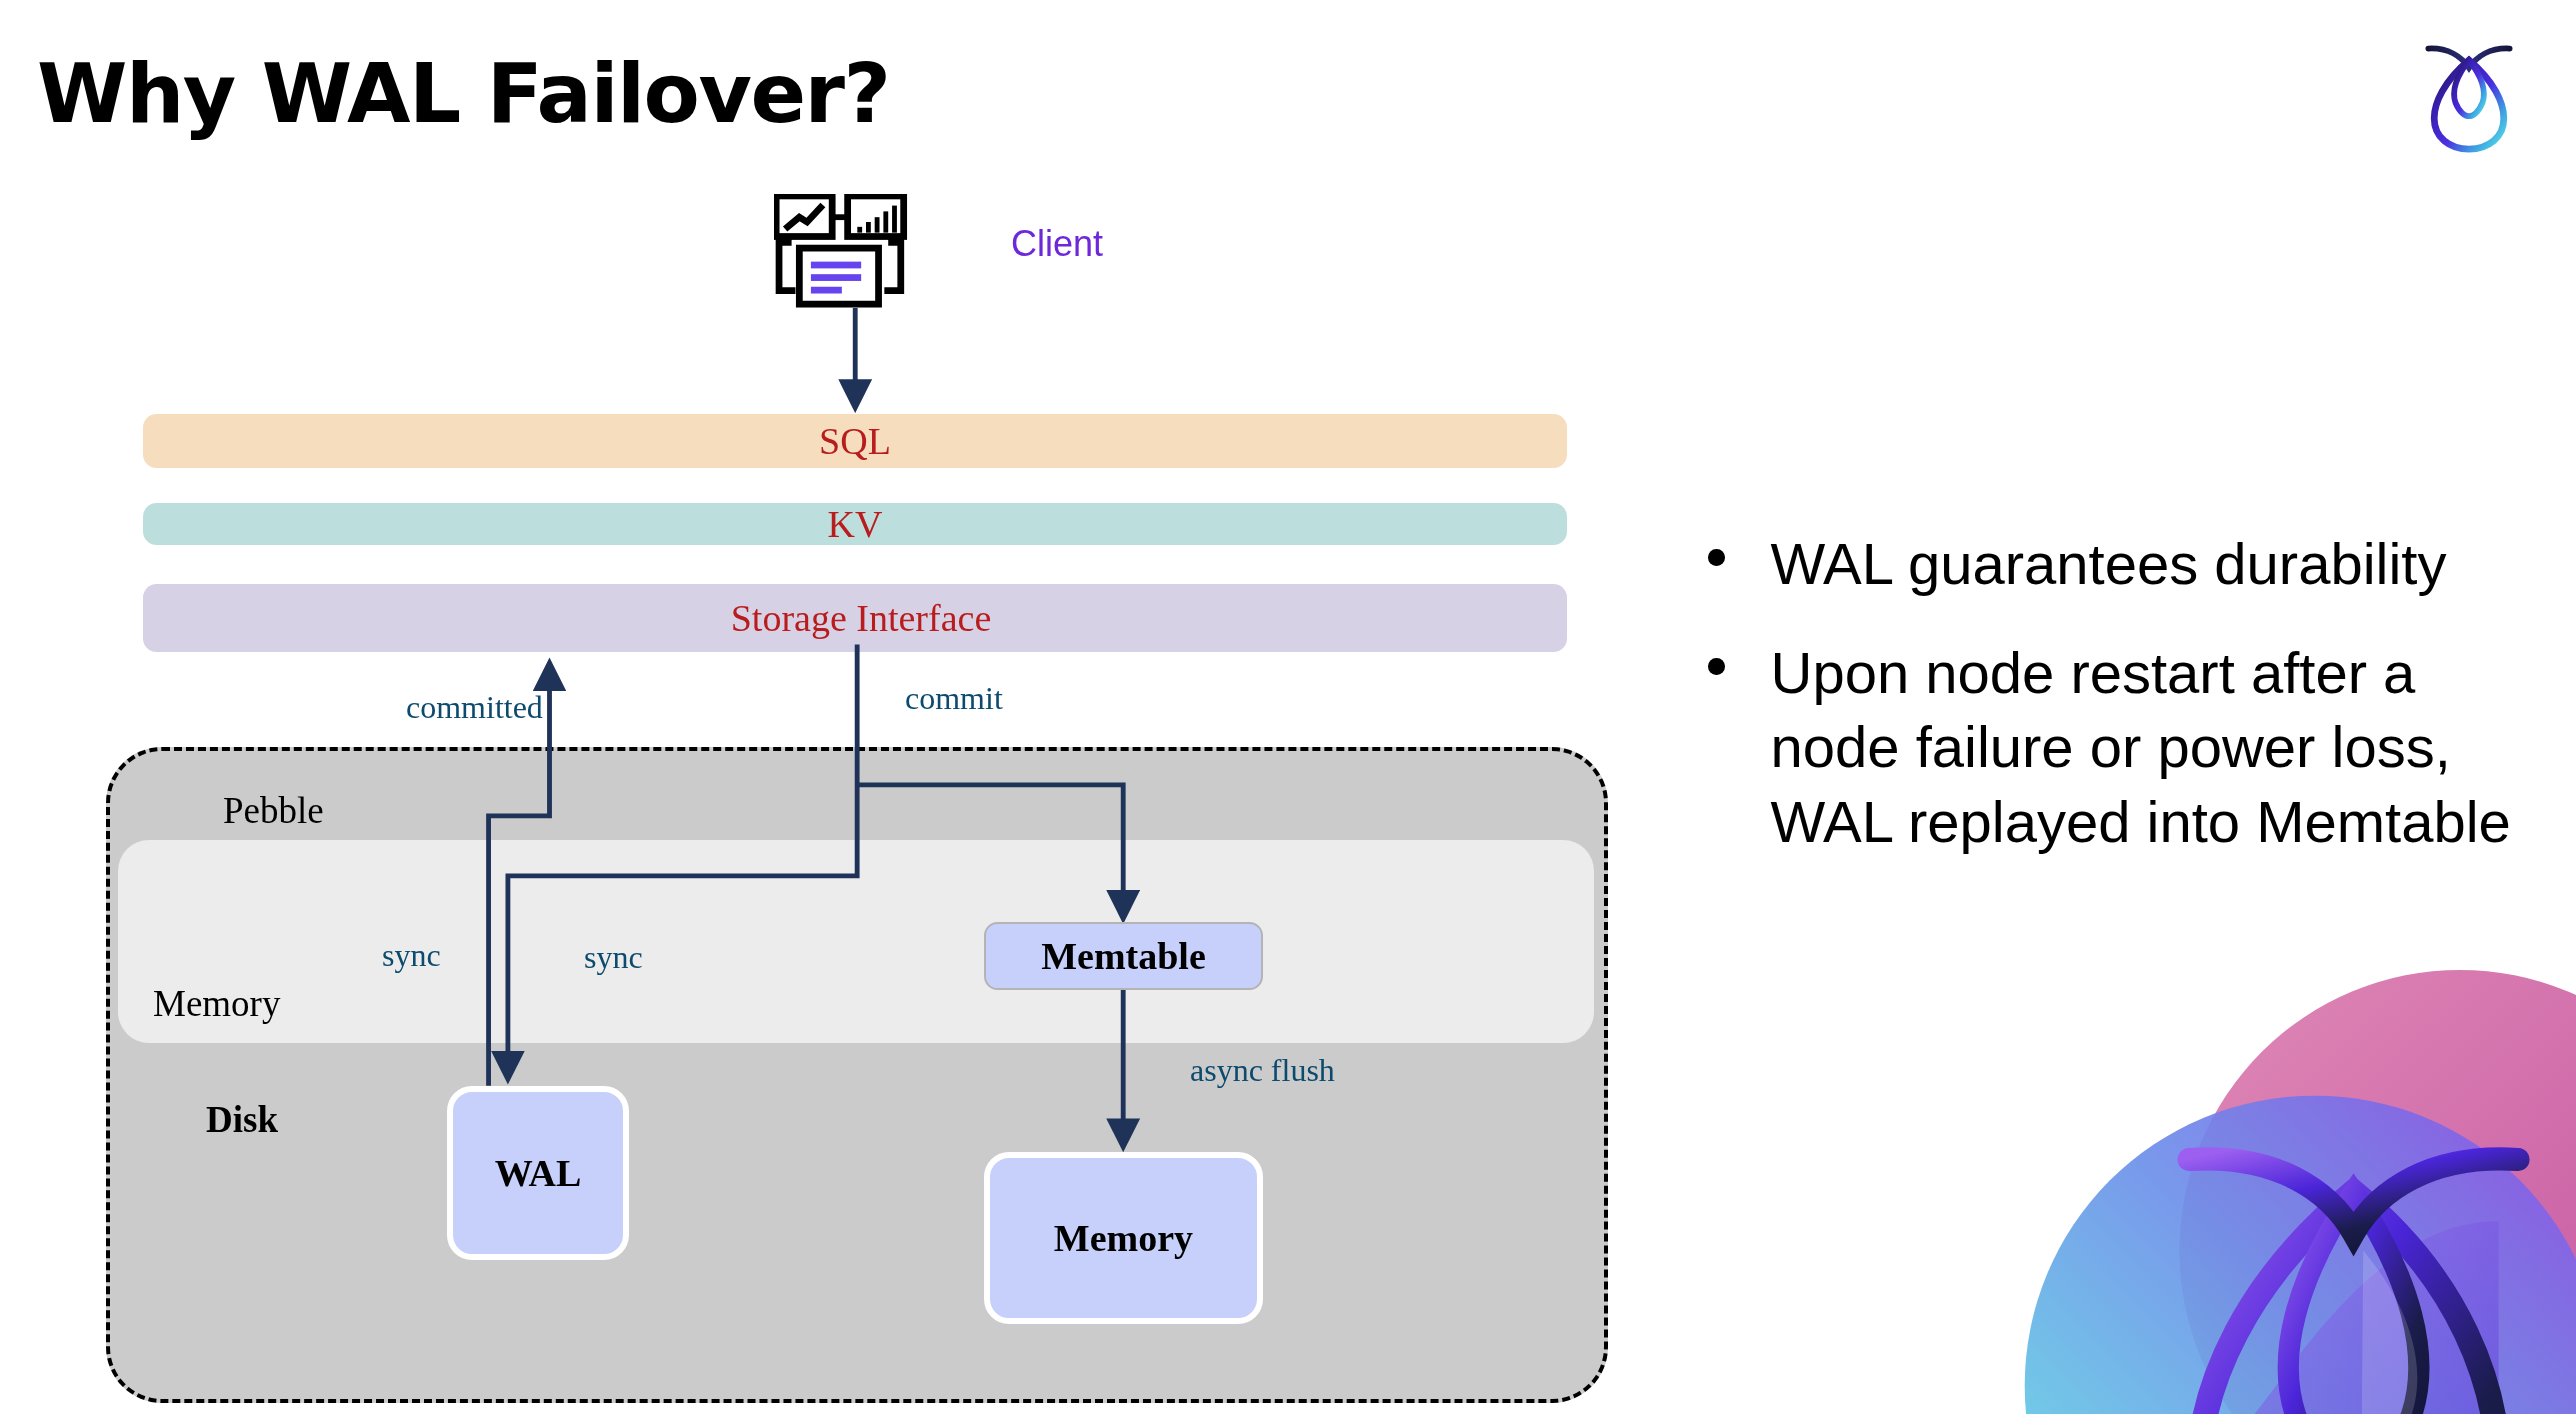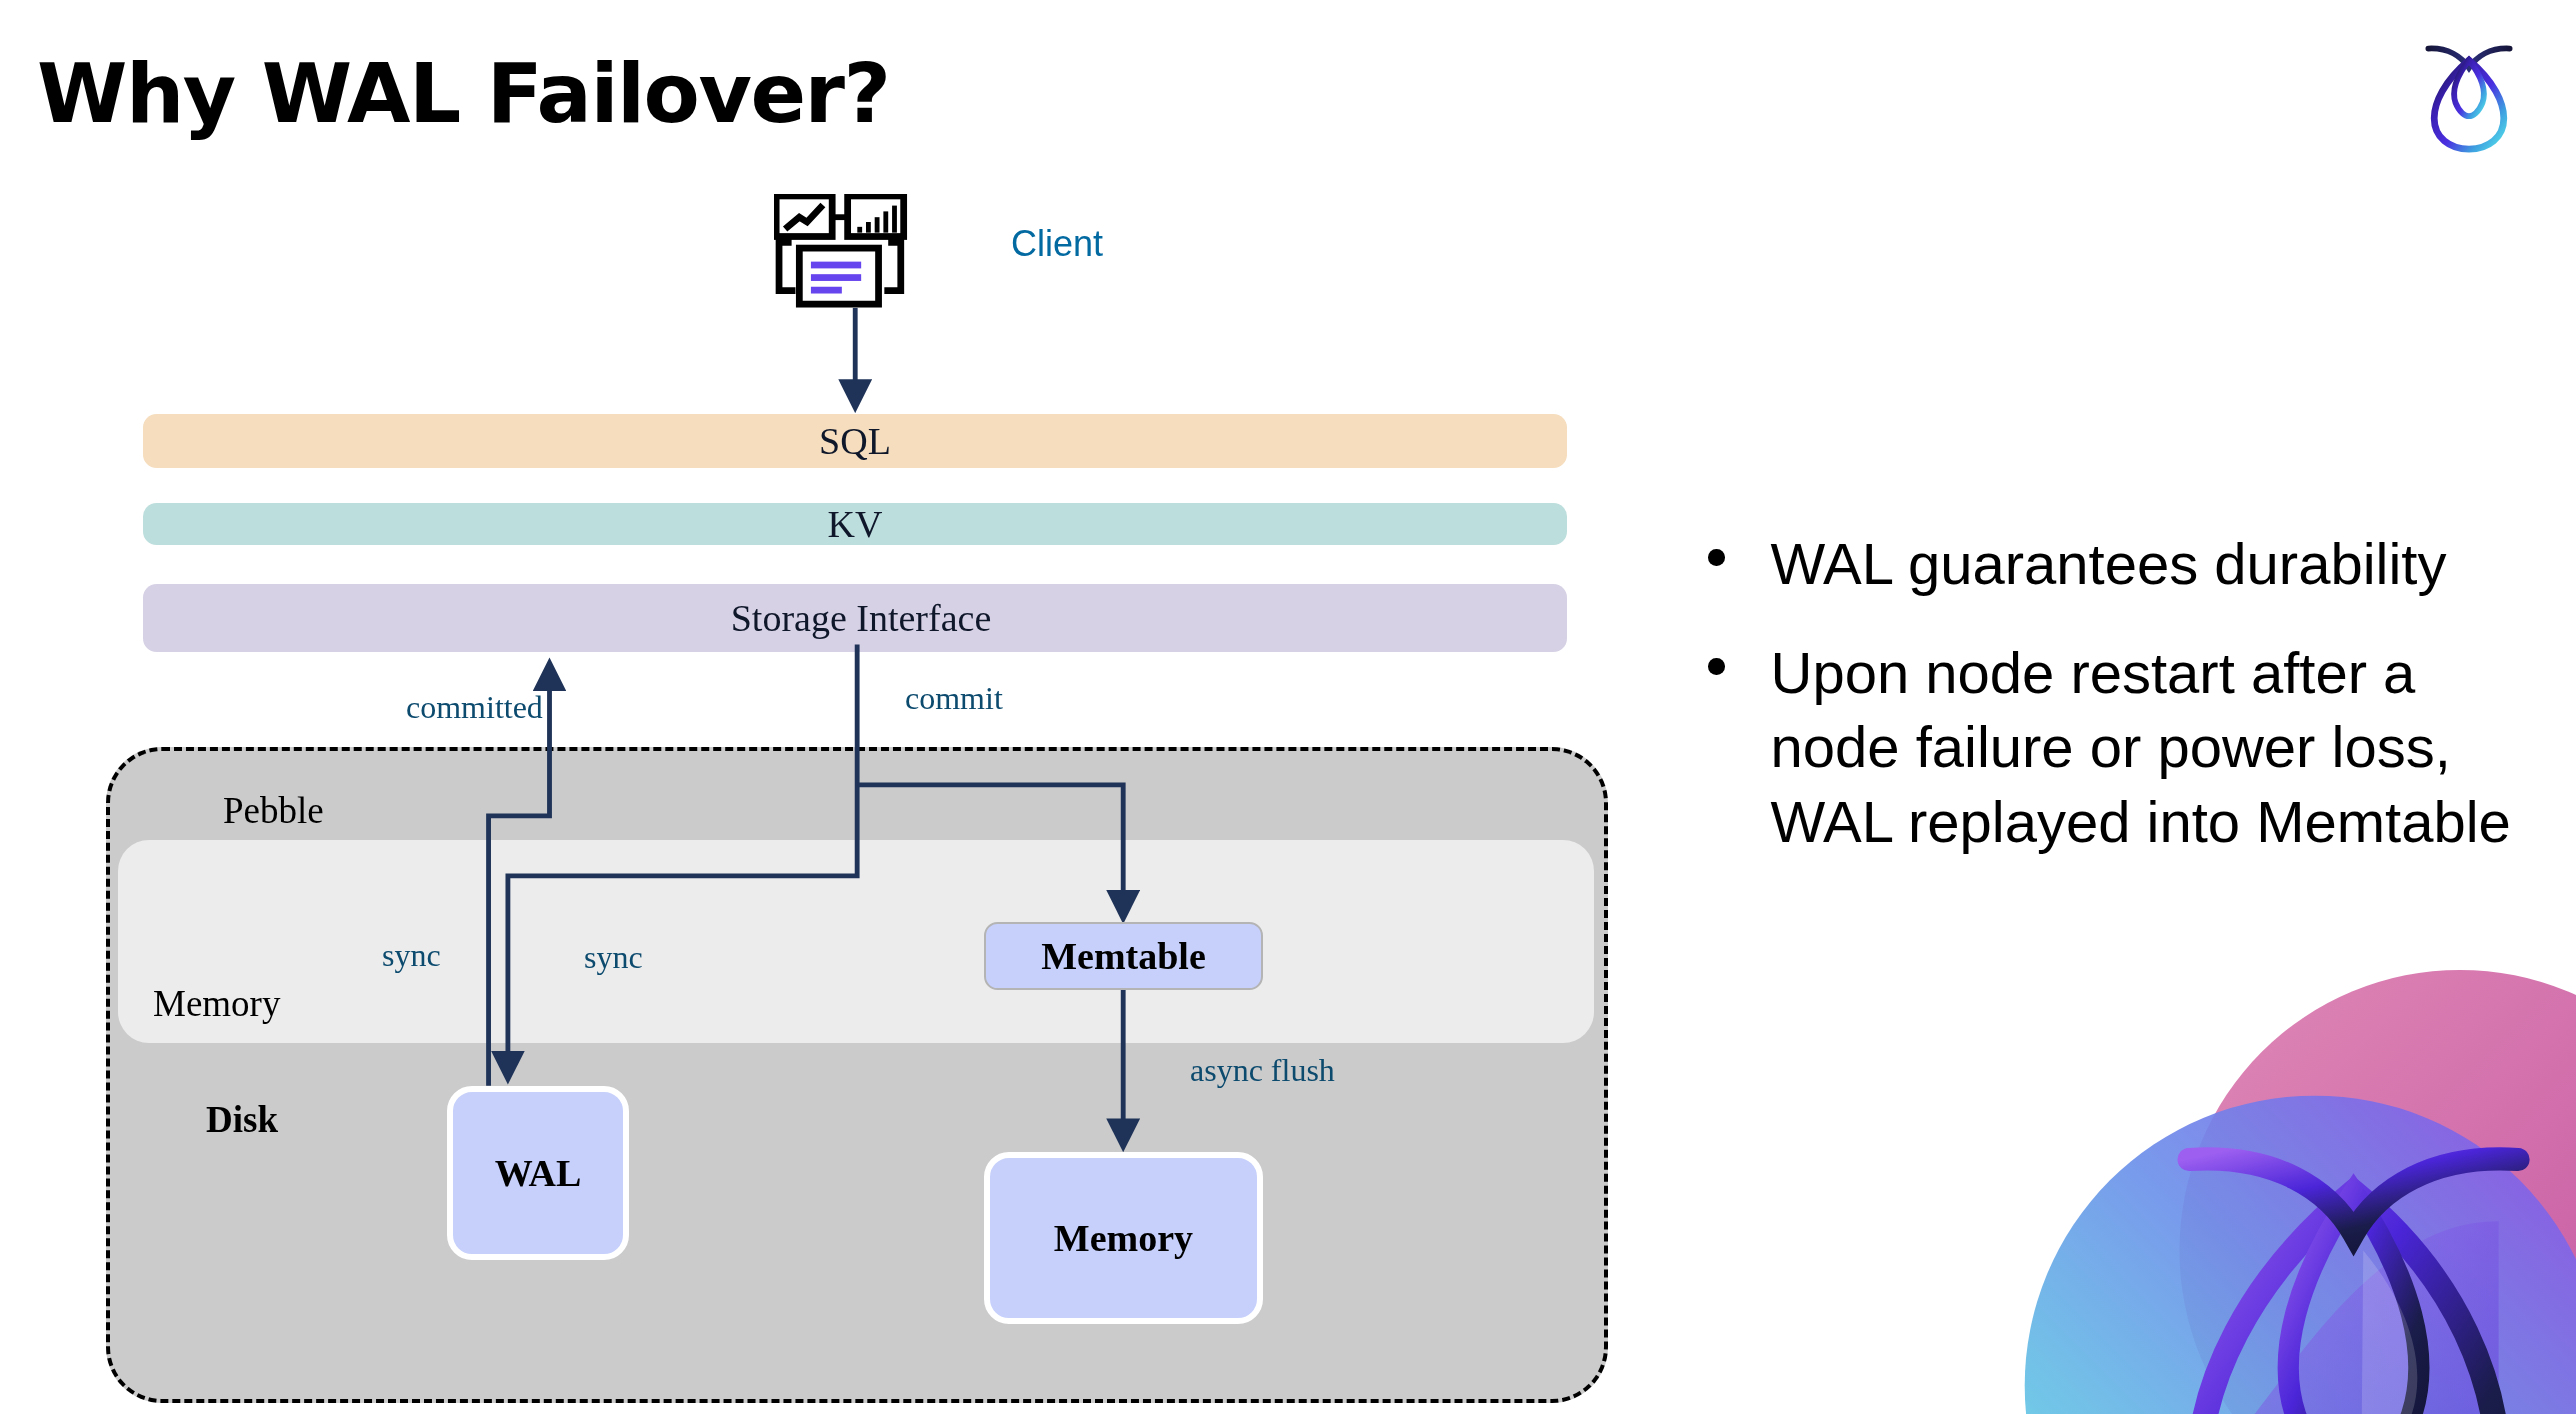--- a/index.html
+++ b/index.html
@@ -63,36 +63,36 @@
     left: 774px;
     top: 194px;
     width: 155px;
     height: 114px;
   }
   #client-label {
     position: absolute;
     left: 1011px;
     top: 223px;
     font-size: 36px;
-    color: #0369a1;
+    color: #6d28d9;
     font-family: "Liberation Sans", sans-serif;
   }
 
   
   .layer-bar {
     position: absolute;
     left: 143px;
     width: 1424px;
     border-radius: 13.5px;
     display: flex;
     align-items: center;
     justify-content: center;
     font-family: "Liberation Serif", serif;
     font-size: 38px;
-    color: #0f172a;
+    color: #b91c1c;
   }
   #layer-sql  { top: 414px;  height: 54px; background: #f5ddbd; }
   #layer-kv   { top: 503px;  height: 42px; background: #bcdedc; }
   #layer-si   { top: 584px;  height: 68px; background: #d7d1e5; padding-left: 12px; }
 
   
   #pebble-container {
     position: absolute;
     left: 106px;
     top: 747px;

